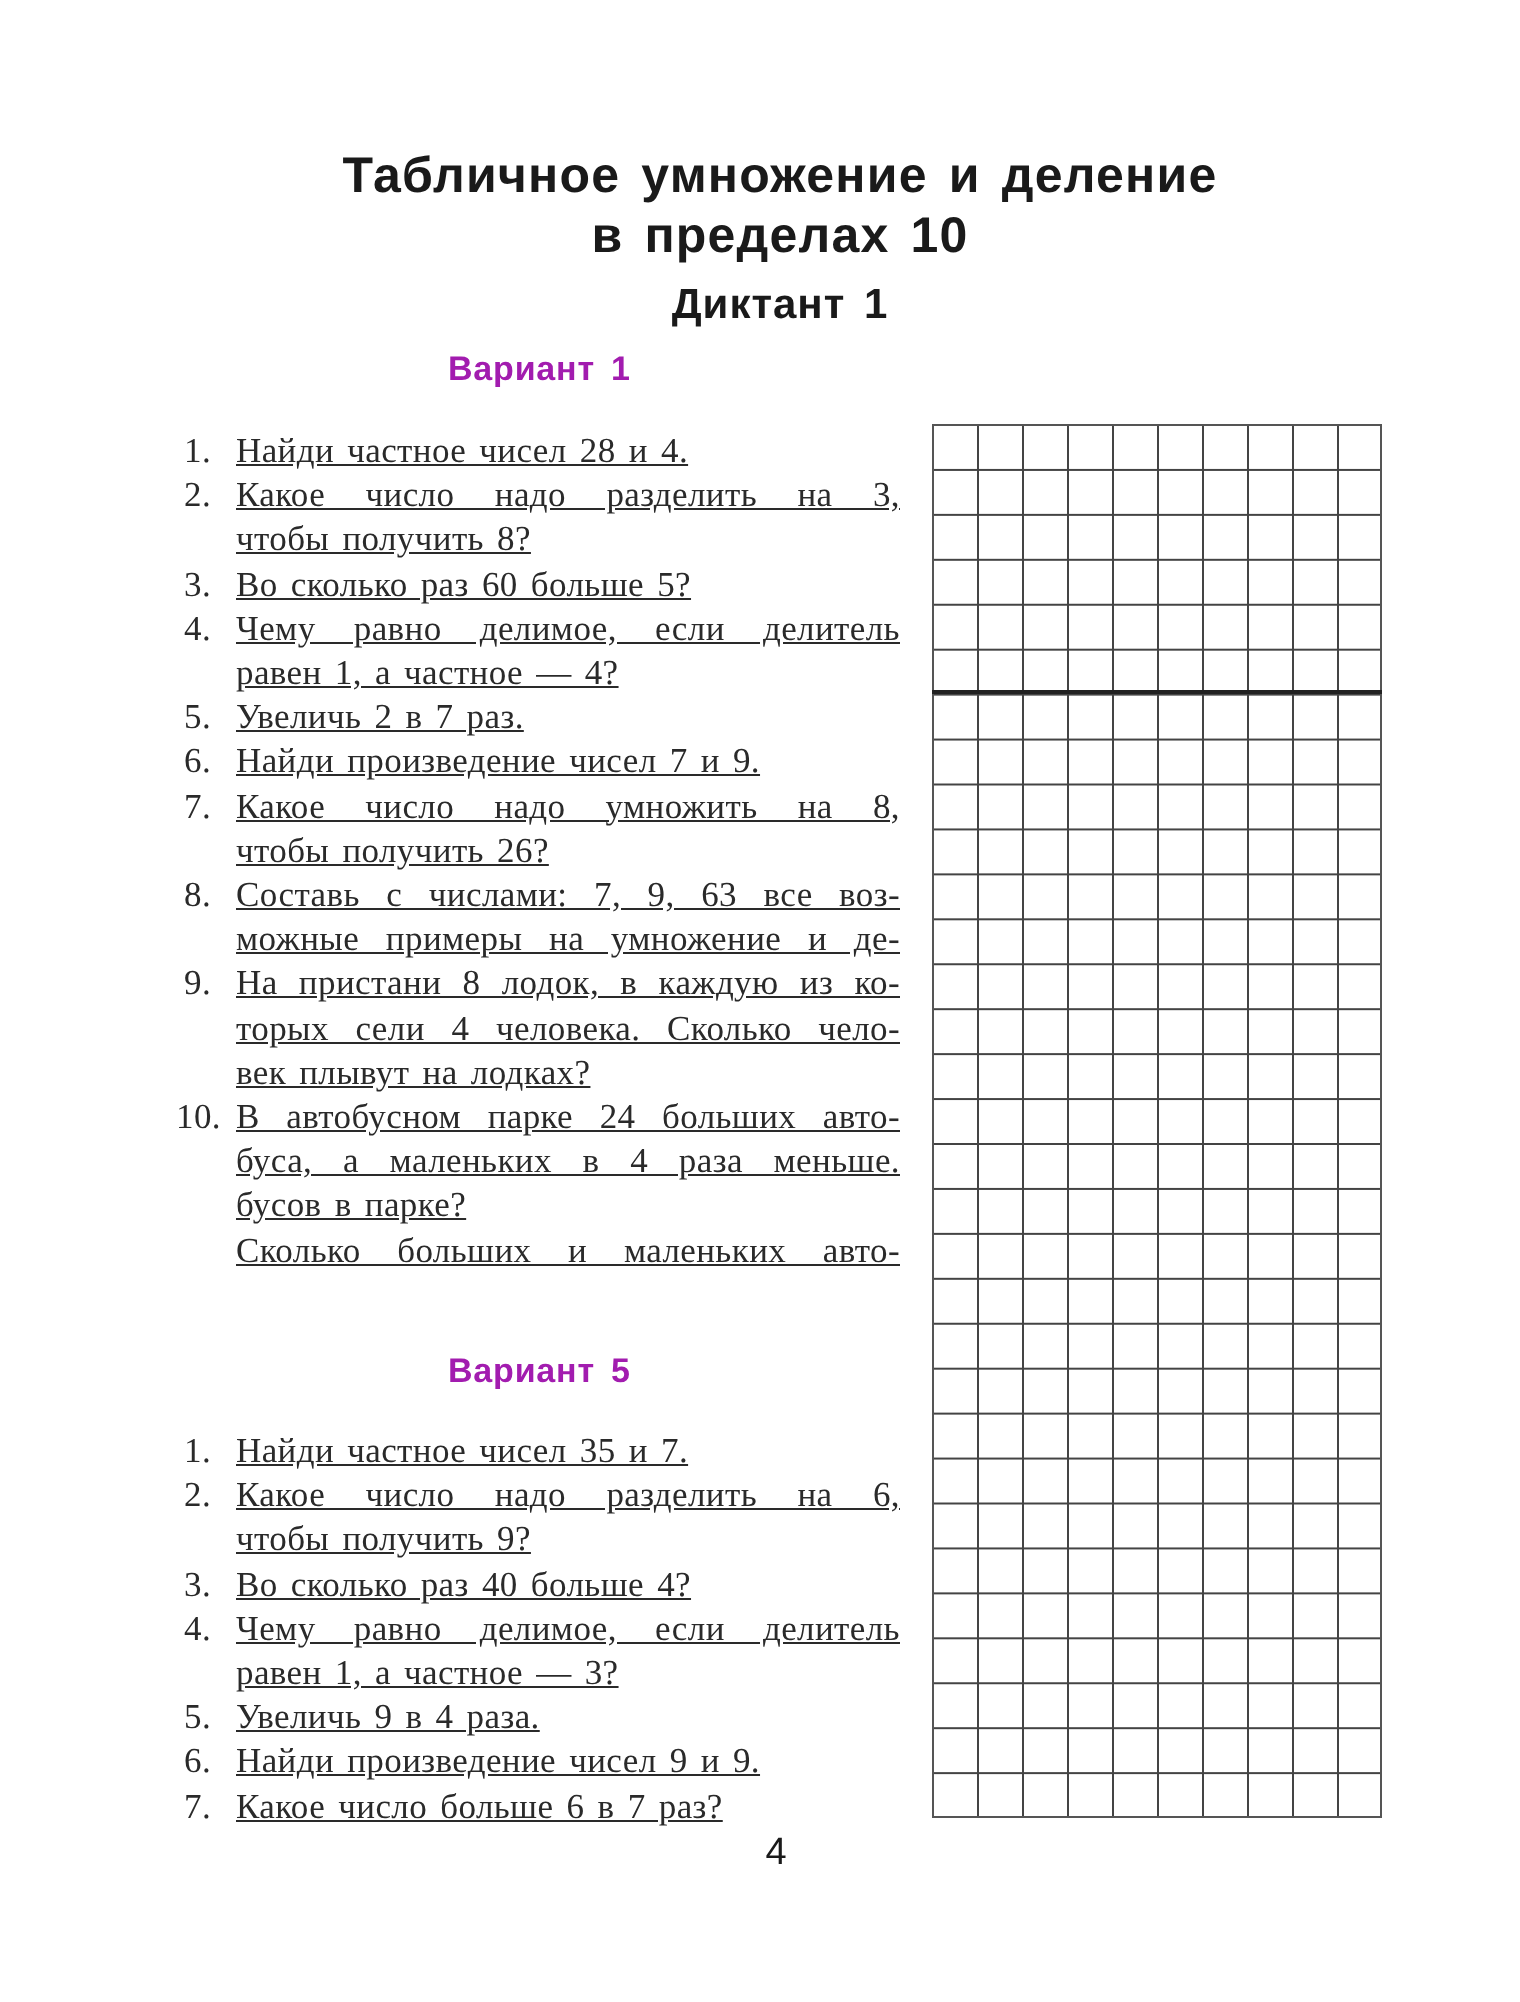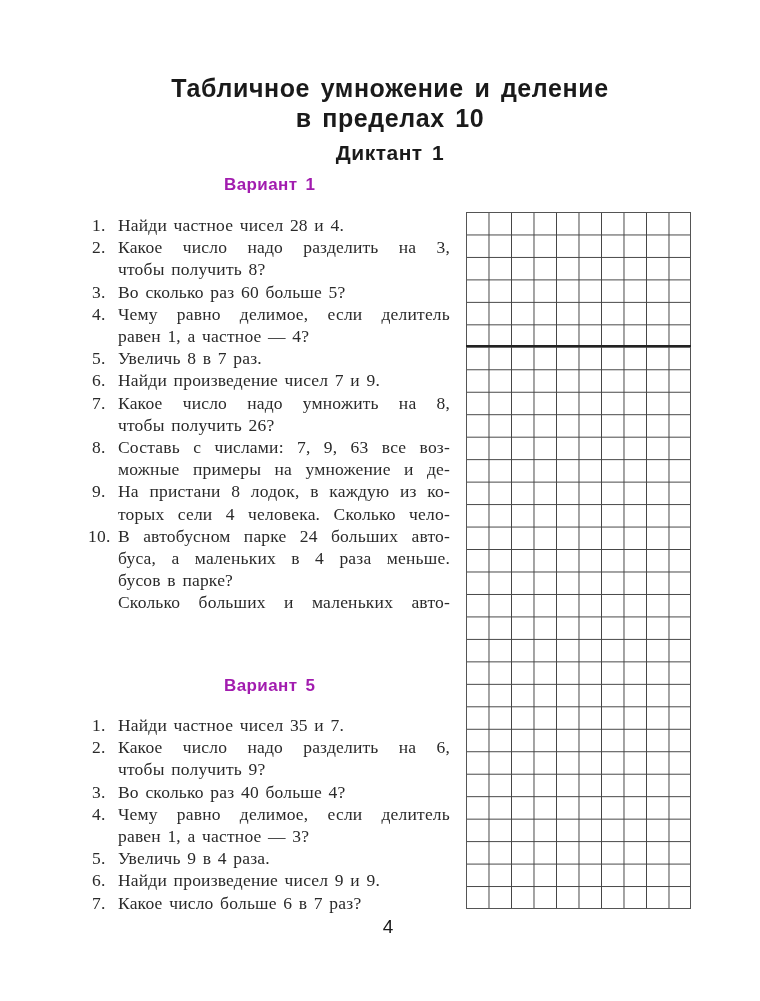--- a/index.html
+++ b/index.html
@@ -81,20 +81,21 @@
     .qitem .num {
       position: absolute;
       left: 4px;
       top: 0;
     }
     .qitem .num.two { left: 0px; }
     .qitem .line {
       display: block;
       text-align: justify;
       text-align-last: justify;
+      text-decoration: underline;
     }
     .qitem .line.last {
       text-align-last: left;
     }
 
     .grid {
       position: absolute;
       left: 466px;
       top: 212px;
       width: 225px;
@@ -151,40 +152,41 @@
     <span class="num">3.</span>
     <span class="line last">Во сколько раз 60 больше 5?</span>
   </li>
   <li class="qitem">
     <span class="num">4.</span>
     <span class="line">Чему равно делимое, если делитель</span>
     <span class="line last">равен 1, а частное — 4?</span>
   </li>
   <li class="qitem">
     <span class="num">5.</span>
-    <span class="line last">Увеличь 8 в 7 раз.</span>
+    <span class="line last">Увеличь 2 в 7 раз.</span>
   </li>
   <li class="qitem">
     <span class="num">6.</span>
     <span class="line last">Найди произведение чисел 7 и 9.</span>
   </li>
   <li class="qitem">
     <span class="num">7.</span>
     <span class="line">Какое число надо умножить на 8,</span>
     <span class="line last">чтобы получить 26?</span>
   </li>
   <li class="qitem">
     <span class="num">8.</span>
     <span class="line">Составь с числами: 7, 9, 63 все воз-</span>
     <span class="line">можные примеры на умножение и де-</span>
   </li>
   <li class="qitem">
     <span class="num">9.</span>
     <span class="line">На пристани 8 лодок, в каждую из ко-</span>
     <span class="line">торых сели 4 человека. Сколько чело-</span>
+    <span class="line last">век плывут на лодках?</span>
   </li>
   <li class="qitem">
     <span class="num two">10.</span>
     <span class="line">В автобусном парке 24 больших авто-</span>
     <span class="line">буса, а маленьких в 4 раза меньше.</span>
     <span class="line last">бусов в парке?</span>
     <span class="line">Сколько больших и маленьких авто-</span>
   </li>
 </ol>
 

